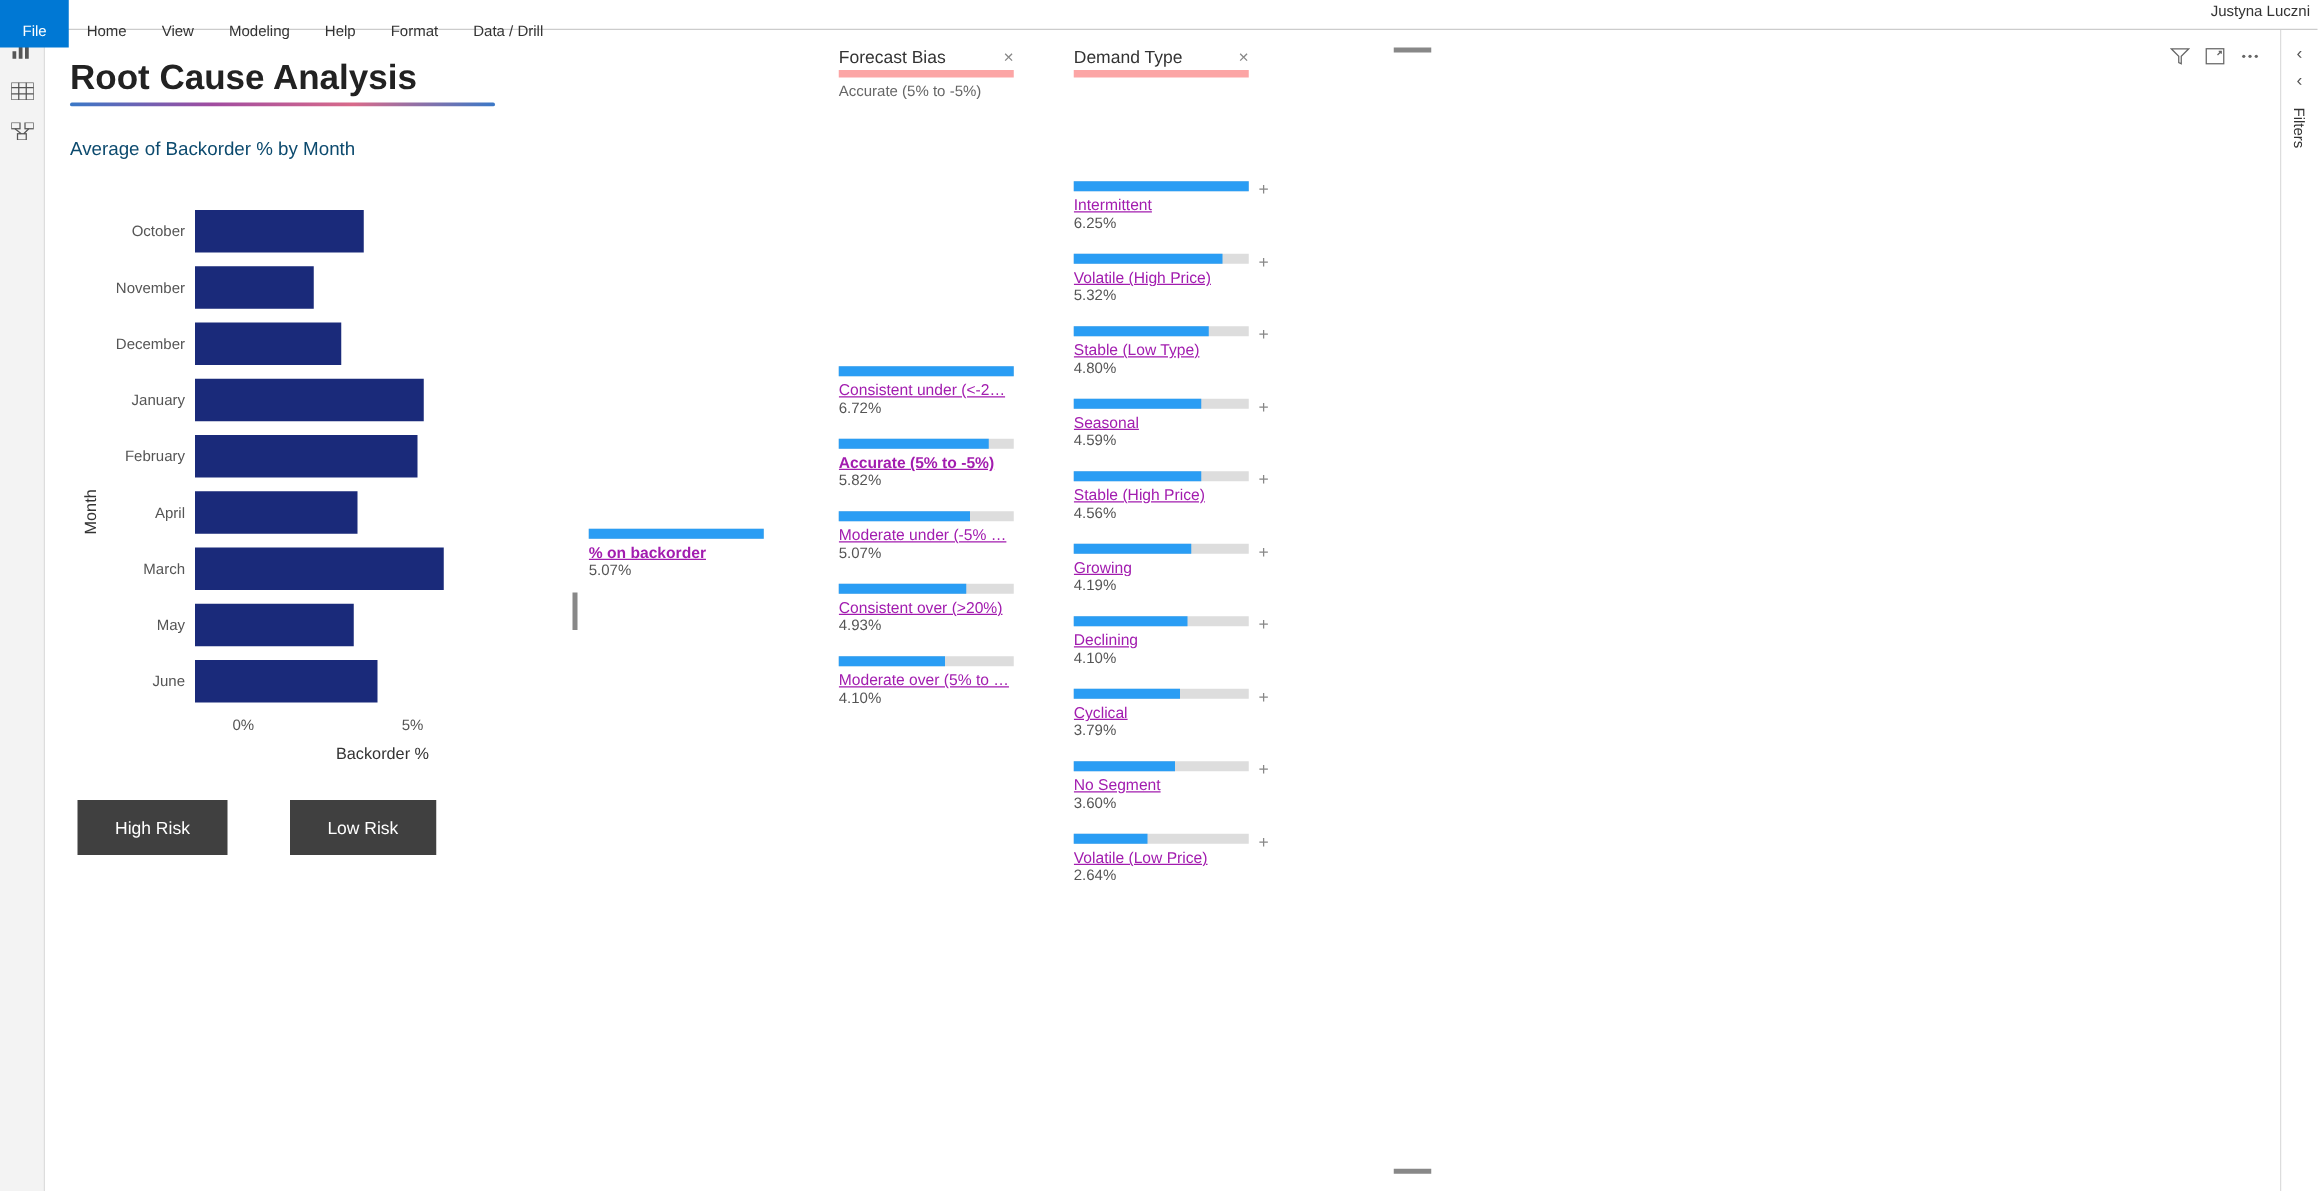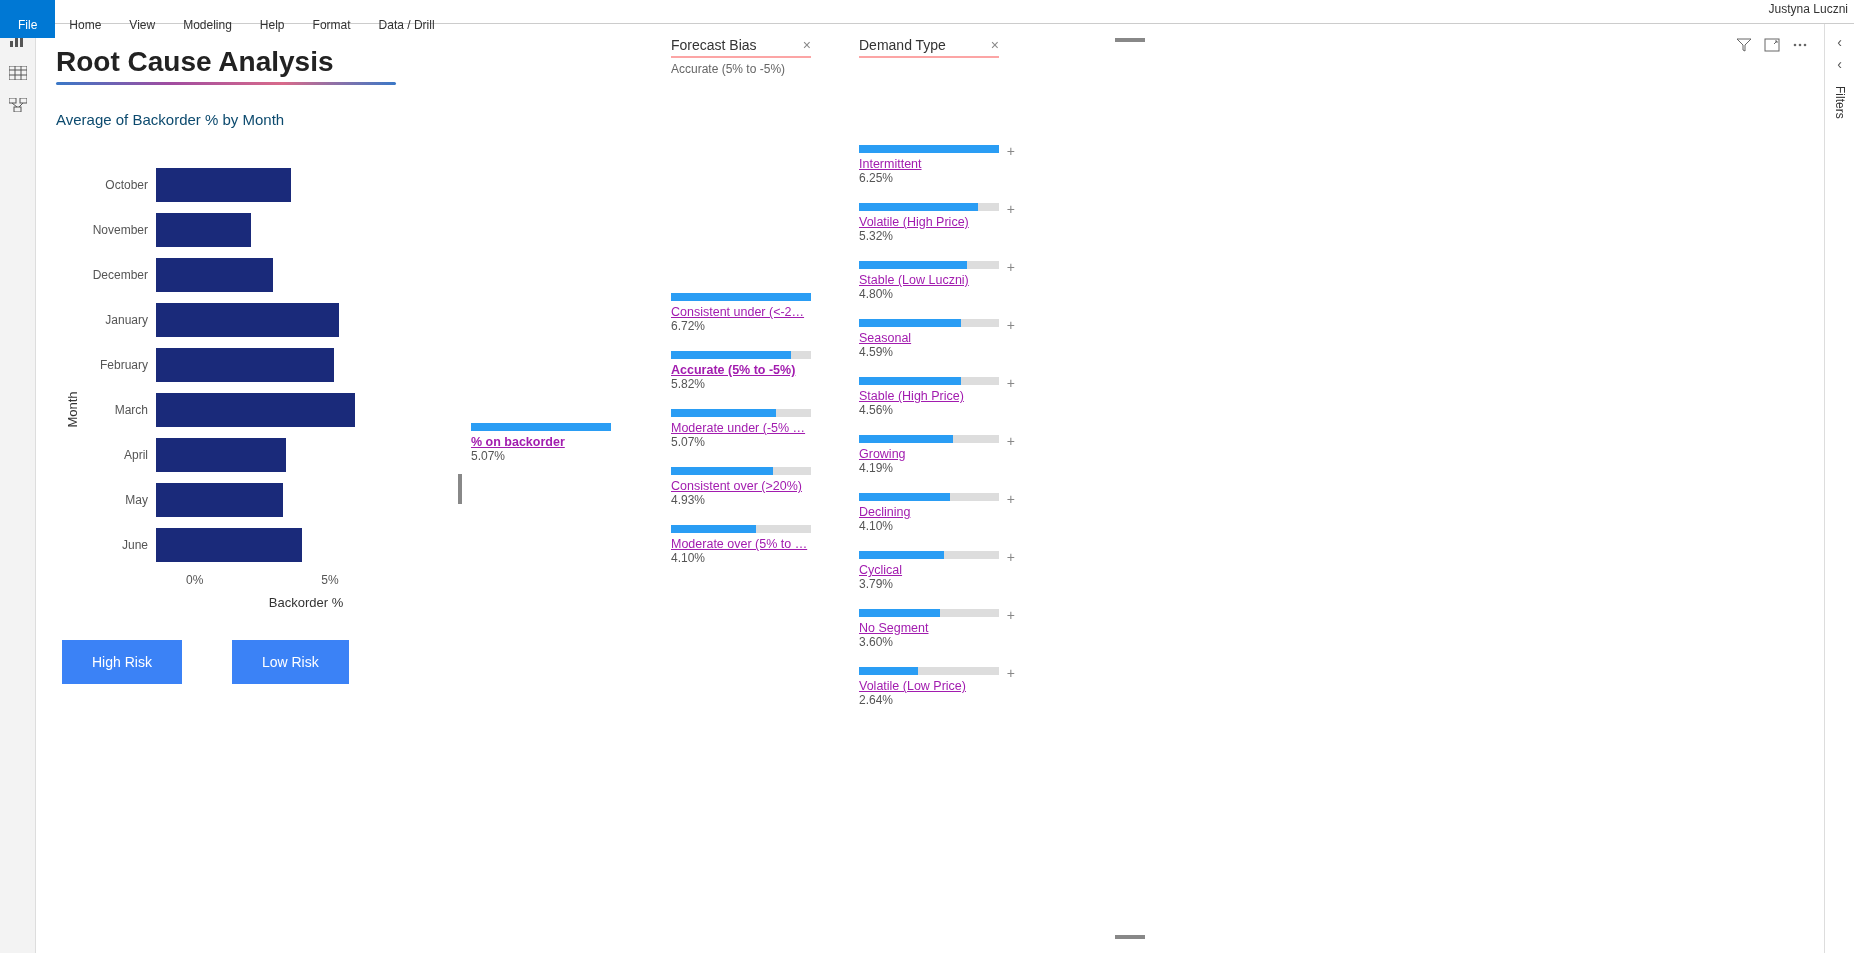--- a/index.html
+++ b/index.html
@@ -37,31 +37,31 @@
 .chart-title { font-size: 15px; color:#0c4a6e; margin-bottom: 34px; font-weight:400;}
 .barchart { position: relative; padding-left: 30px; }
 .bar-row { display: flex; align-items: center; height: 45px; }
 .bar-label { width: 70px; text-align: right; padding-right: 8px; font-size: 12px; color:#555; }
 .bar { height: 34px; background: #1a2a7a; }
 .yaxis-title { position: absolute; left: -2px; top: 240px; transform: rotate(-90deg); font-size: 13px; color:#333;}
 .xaxis { display: flex; margin-left:100px; gap: 118px; margin-top:6px; font-size:12px; color:#555;}
 .xaxis-title { text-align:center; margin-left:100px; margin-top:8px; font-size:13px;}
 
 .buttons { display:flex; gap: 50px; margin-top: 30px; margin-left: 6px;}
-.risk-btn { background:#3b82f6; color:#fff; padding: 14px 30px; font-size:14px; border:none; cursor:pointer;}
+.risk-btn { background:#404040; color:#fff; padding: 14px 30px; font-size:14px; border:none; cursor:pointer;}
 
 
 .visual-right { flex:1; position:relative; border: 1px dashed transparent; }
 .handle { position:absolute; width:30px; height:4px; background:#888;}
 .handle.top { top:1px; left:50%; transform:translateX(-50%);}
 .handle.left { left:1px; top:50%; width:4px; height:30px; transform:translateY(-50%);}
 .handle.bottom { bottom:1px; left:50%; transform:translateX(-50%);}
 
 .tree { position:relative; padding-top: 46px; padding-left: 26px;}
-.col-head { font-size:14px; color:#333; font-weight:400; display:flex; align-items:center; gap:10px; border-bottom: 2px solid #fca5a5; padding-bottom:3px;}
+.col-head { font-size:14px; color:#333; font-weight:400; display:flex; align-items:center; gap:10px; border-bottom: 6px solid #fca5a5; padding-bottom:3px;}
 .col-head .x { color:#888; font-size:14px; cursor:pointer; margin-left:auto;}
 .head-block { display:flex; flex-direction:column;}
 .head-block .sub { font-size:12px; color:#666; margin-top:4px;}
 
 .head-fb { position:absolute; left:214px; top:0; width:140px;}
 .head-dt { position:absolute; left:402px; top:0; width:140px;}
 
 
 .tcol { position:absolute; }
 .tcol.root { left: 14px; top: 386px; width:140px;}
@@ -167,26 +167,26 @@
                 </div>
                 <div class="bar-row">
                   <div class="bar-label">January</div>
                   <div class="bar" style="width:182.85000000000002px"></div>
                 </div>
                 <div class="bar-row">
                   <div class="bar-label">February</div>
                   <div class="bar" style="width:177.55px"></div>
                 </div>
                 <div class="bar-row">
+                  <div class="bar-label">April</div>
+                  <div class="bar" style="width:129.85000000000002px"></div>
+                </div>
+                <div class="bar-row">
                   <div class="bar-label">March</div>
                   <div class="bar" style="width:198.75px"></div>
-                </div>
-                <div class="bar-row">
-                  <div class="bar-label">April</div>
-                  <div class="bar" style="width:129.85000000000002px"></div>
                 </div>
                 <div class="bar-row">
                   <div class="bar-label">May</div>
                   <div class="bar" style="width:127.19999999999999px"></div>
                 </div>
                 <div class="bar-row">
                   <div class="bar-label">June</div>
                   <div class="bar" style="width:145.75px"></div>
                 </div>
               </div>
@@ -303,21 +303,21 @@
                     <div class="nfill" style="width:85%"></div>
                   </div>
       <div class="nlabel">Volatile (High Price)</div>
       <div class="nval">5.32%</div>
       <span class="plus">+</span>
                 </div>
                 <div class="node">
                   <div class="nbar">
                     <div class="nfill" style="width:77%"></div>
                   </div>
-      <div class="nlabel">Stable (Low Luczni)</div>
+      <div class="nlabel">Stable (Low Type)</div>
       <div class="nval">4.80%</div>
       <span class="plus">+</span>
                 </div>
                 <div class="node">
                   <div class="nbar">
                     <div class="nfill" style="width:73%"></div>
                   </div>
       <div class="nlabel">Seasonal</div>
       <div class="nval">4.59%</div>
       <span class="plus">+</span>

